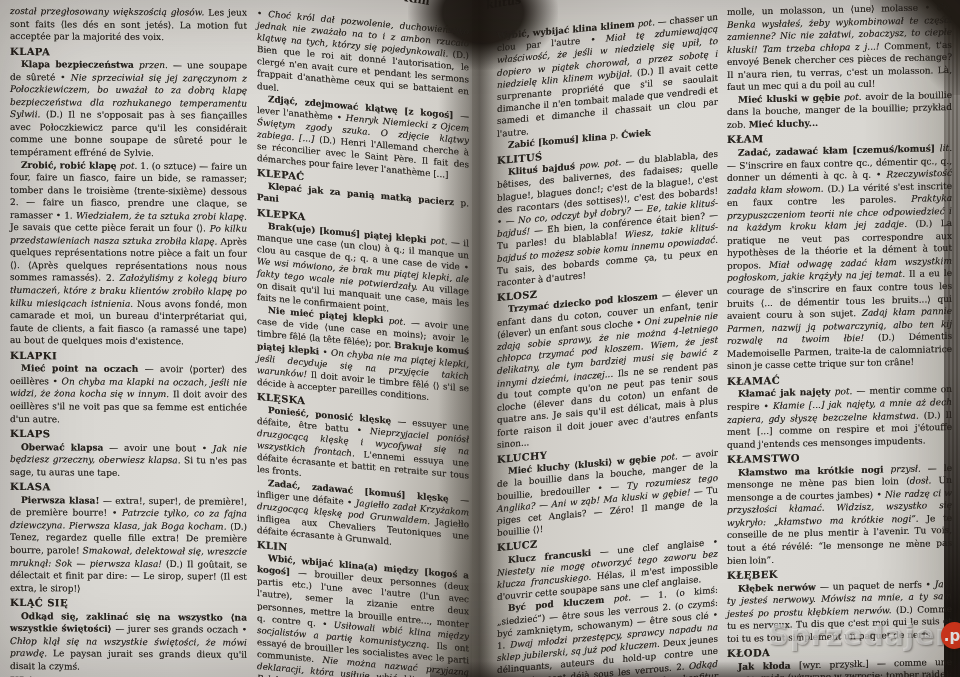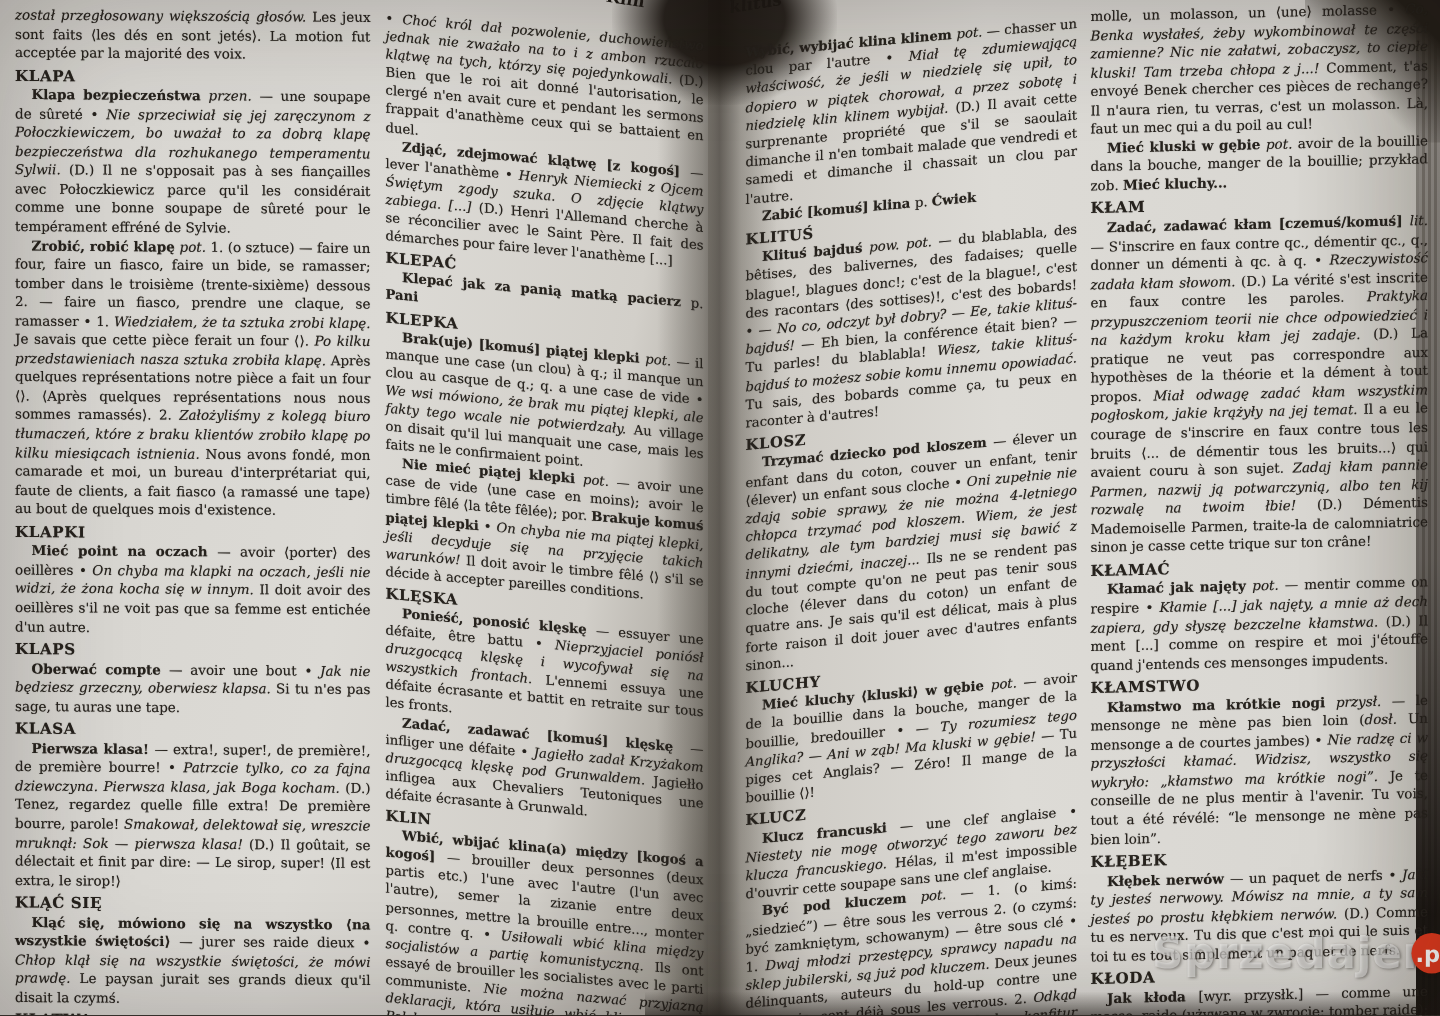--- a/index.html
+++ b/index.html
@@ -64,25 +64,25 @@
   <div class="runhead" id="runhead-right">klituś</div>
 
   <div class="col" id="col1">
       <p class="para cont"><span class="i">został przegłosowany większością głosów.</span><span class="n"> Les jeux sont faits ⟨les dés en sont jetés⟩. La motion fut acceptée par la majorité des voix.</span></p>
       <div class="hw">KLAPA</div>
       <p class="para"><span class="b">Klapa bezpieczeństwa </span><span class="i">przen.</span><span class="n"> — une soupape de sûreté • </span><span class="i">Nie sprzeciwiał się jej zaręczynom z Połoczkiewiczem, bo uważał to za dobrą klapę bezpieczeństwa dla rozhukanego temperamentu Sylwii.</span><span class="n"> (D.) Il ne s'opposait pas à ses fiançailles avec Połoczkiewicz parce qu'il les considérait comme une bonne soupape de sûreté pour le tempérament effréné de Sylvie.</span></p>
       <p class="para"><span class="b">Zrobić, robić klapę </span><span class="i">pot.</span><span class="n"> 1. (o sztuce) — faire un four, faire un fiasco, faire un bide, se ramasser; tomber dans le troisième ⟨trente-sixième⟩ dessous 2. — faire un fiasco, prendre une claque, se ramasser • 1. </span><span class="i">Wiedziałem, że ta sztuka zrobi klapę.</span><span class="n"> Je savais que cette pièce ferait un four ⟨⟩. </span><span class="i">Po kilku przedstawieniach nasza sztuka zrobiła klapę.</span><span class="n"> Après quelques représentations notre pièce a fait un four ⟨⟩. ⟨Après quelques représentations nous nous sommes ramassés⟩. 2. </span><span class="i">Założyliśmy z kolegą biuro tłumaczeń, które z braku klientów zrobiło klapę po kilku miesiącach istnienia.</span><span class="n"> Nous avons fondé, mon camarade et moi, un bureau d'interprétariat qui, faute de clients, a fait fiasco ⟨a ramassé une tape⟩ au bout de quelques mois d'existence.</span></p>
       <div class="hw">KLAPKI</div>
       <p class="para"><span class="b">Mieć point na oczach </span><span class="n">— avoir ⟨porter⟩ des oeillères • </span><span class="i">On chyba ma klapki na oczach, jeśli nie widzi, że żona kocha się w innym.</span><span class="n"> Il doit avoir des oeillères s'il ne voit pas que sa femme est entichée d'un autre.</span></p>
       <div class="hw">KLAPS</div>
-      <p class="para"><span class="b">Oberwać compte </span><span class="n">— avoir une bout • </span><span class="i">Jak nie będziesz grzeczny, oberwiesz klapsa.</span><span class="n"> Si tu n'es pas sage, tu auras une tape.</span></p>
+      <p class="para"><span class="b">Oberwać klapsa </span><span class="n">— avoir une bout • </span><span class="i">Jak nie będziesz grzeczny, oberwiesz klapsa.</span><span class="n"> Si tu n'es pas sage, tu auras une tape.</span></p>
       <div class="hw">KLASA</div>
       <p class="para"><span class="b">Pierwsza klasa! </span><span class="n">— extra!, super!, de première!, de première bourre! • </span><span class="i">Patrzcie tylko, co za fajna dziewczyna. Pierwsza klasa, jak Boga kocham.</span><span class="n"> (D.) Tenez, regardez quelle fille extra! De première bourre, parole! </span><span class="i">Smakował, delektował się, wreszcie mruknął: Sok — pierwsza klasa!</span><span class="n"> (D.) Il goûtait, se délectait et finit par dire: — Le sirop, super! ⟨Il est extra, le sirop!⟩</span></p>
       <div class="hw">KLĄĆ SIĘ</div>
-      <p class="para"><span class="b">Kląć się, mówiono się na wszystko ⟨na wszystkie świętości⟩ </span><span class="n">— jurer ses raide dieux • </span><span class="i">Chłop klął się na wszystkie świętości, że mówi prawdę.</span><span class="n"> Le paysan jurait ses grands dieux qu'il disait la czymś.</span></p>
+      <p class="para"><span class="b">Odkąd się, zaklinać się na wszystko ⟨na wszystkie świętości⟩ </span><span class="n">— jurer ses grands oczach • </span><span class="i">Chłop klął się na wszystkie świętości, że mówi prawdę.</span><span class="n"> Le paysan jurait ses grands dieux qu'il disait la czymś.</span></p>
       <div class="hw">KLĄTWA</div>
     </div>
   <div class="col" id="col2">
       <p class="para cont"><span class="n">• </span><span class="i">Choć król dał pozwolenie, duchowieństwo jednak nie zważało na to i z ambon rzucało klątwę na tych, którzy się pojedynkowali.</span><span class="n"> (D.) Bien que le roi ait donné l'autorisation, le clergé n'en avait cure et pendant les sermons frappait d'anathème ceux qui se battaient en duel.</span></p>
       <p class="para"><span class="b">Zdjąć, zdejmować klątwę [z kogoś] </span><span class="n">— lever l'anathème • </span><span class="i">Henryk Niemiecki z Ojcem Świętym zgody szuka. O zdjęcie klątwy zabiega. [...]</span><span class="n"> (D.) Henri l'Allemand cherche à se réconcilier avec le Saint Père. Il fait des démarches pour faire lever l'anathème [...]</span></p>
       <div class="hw">KLEPAĆ</div>
       <p class="para"><span class="b">Klepać jak za panią matką pacierz </span><span class="n">p. </span><span class="b">Pani</span></p>
       <div class="hw">KLEPKA</div>
       <p class="para"><span class="b">Brak(uje) [komuś] piątej klepki </span><span class="i">pot.</span><span class="n"> — il manque une case ⟨un clou⟩ à q.; il manque un clou au casque de q.; q. a une case de vide • </span><span class="i">We wsi mówiono, że brak mu piątej klepki, ale fakty tego wcale nie potwierdzały.</span><span class="n"> Au village on disait qu'il lui manquait une case, mais les faits ne le confirmaient point.</span></p>
       <p class="para"><span class="b">Nie mieć piątej klepki </span><span class="i">pot.</span><span class="n"> — avoir une case de vide ⟨une case en moins⟩; avoir le timbre fêlé ⟨la tête fêlée⟩; por. </span><span class="b">Brakuje komuś piątej klepki</span><span class="n"> • </span><span class="i">On chyba nie ma piątej klepki, jeśli decyduje się na przyjęcie takich warunków!</span><span class="n"> Il doit avoir le timbre fêlé ⟨⟩ s'il se décide à accepter pareilles conditions.</span></p>

